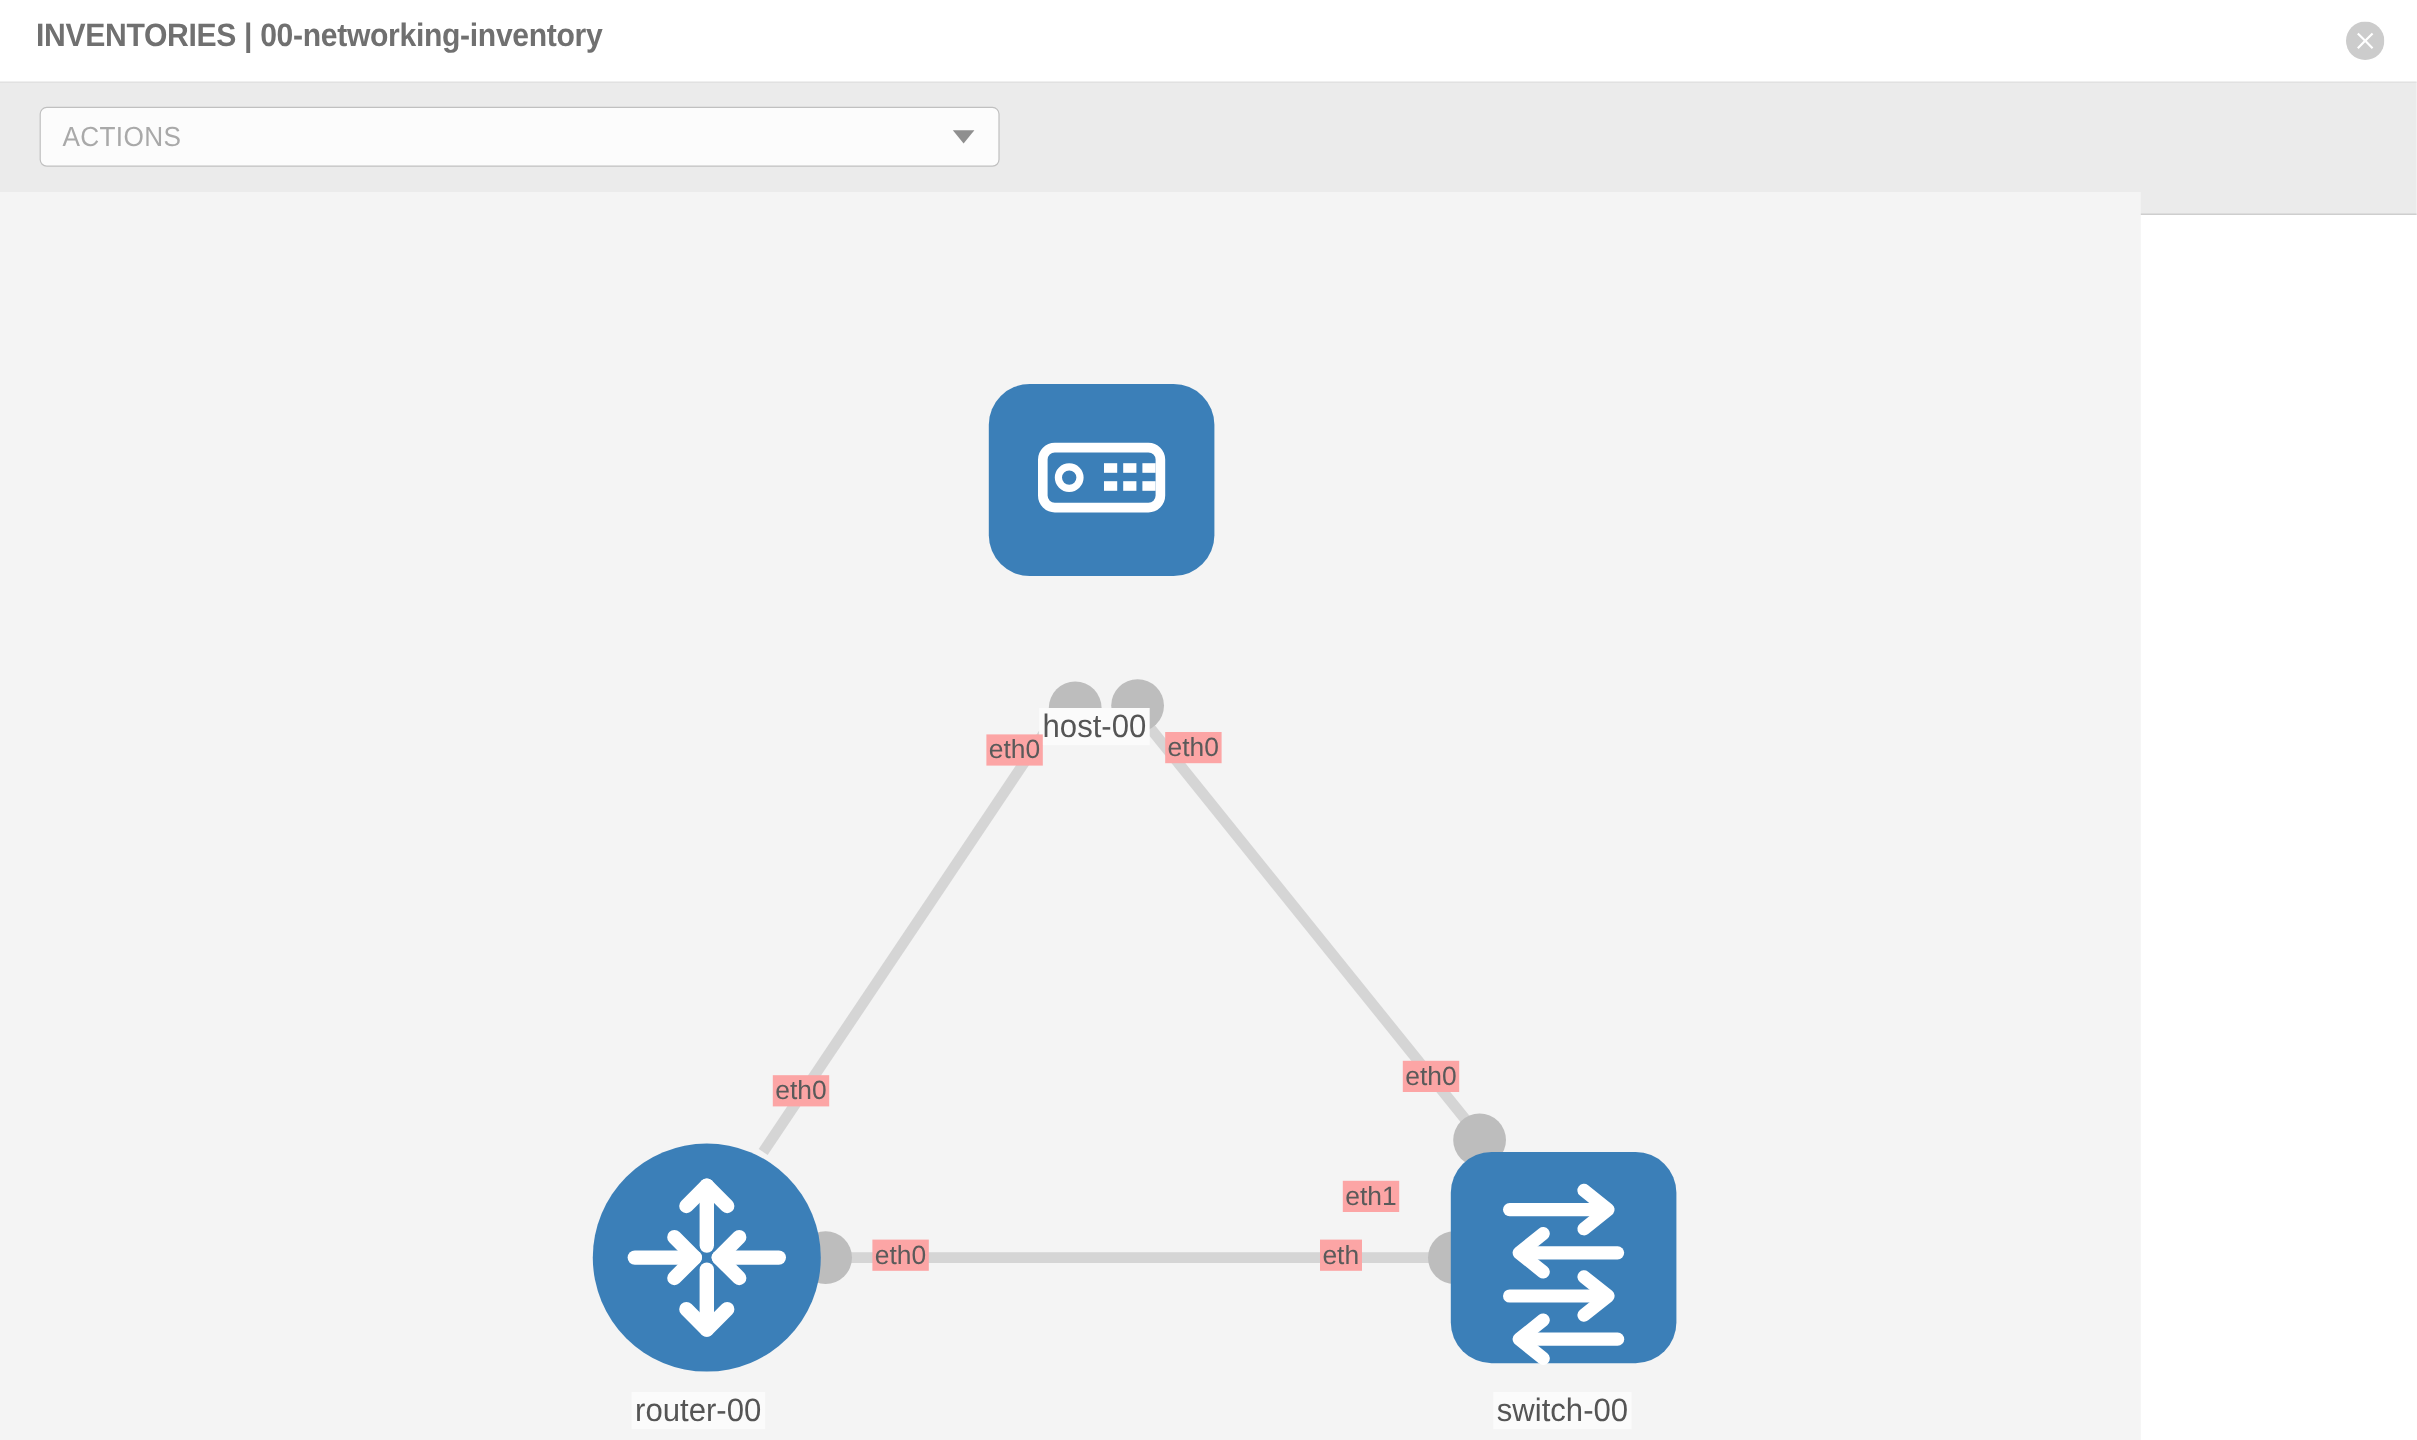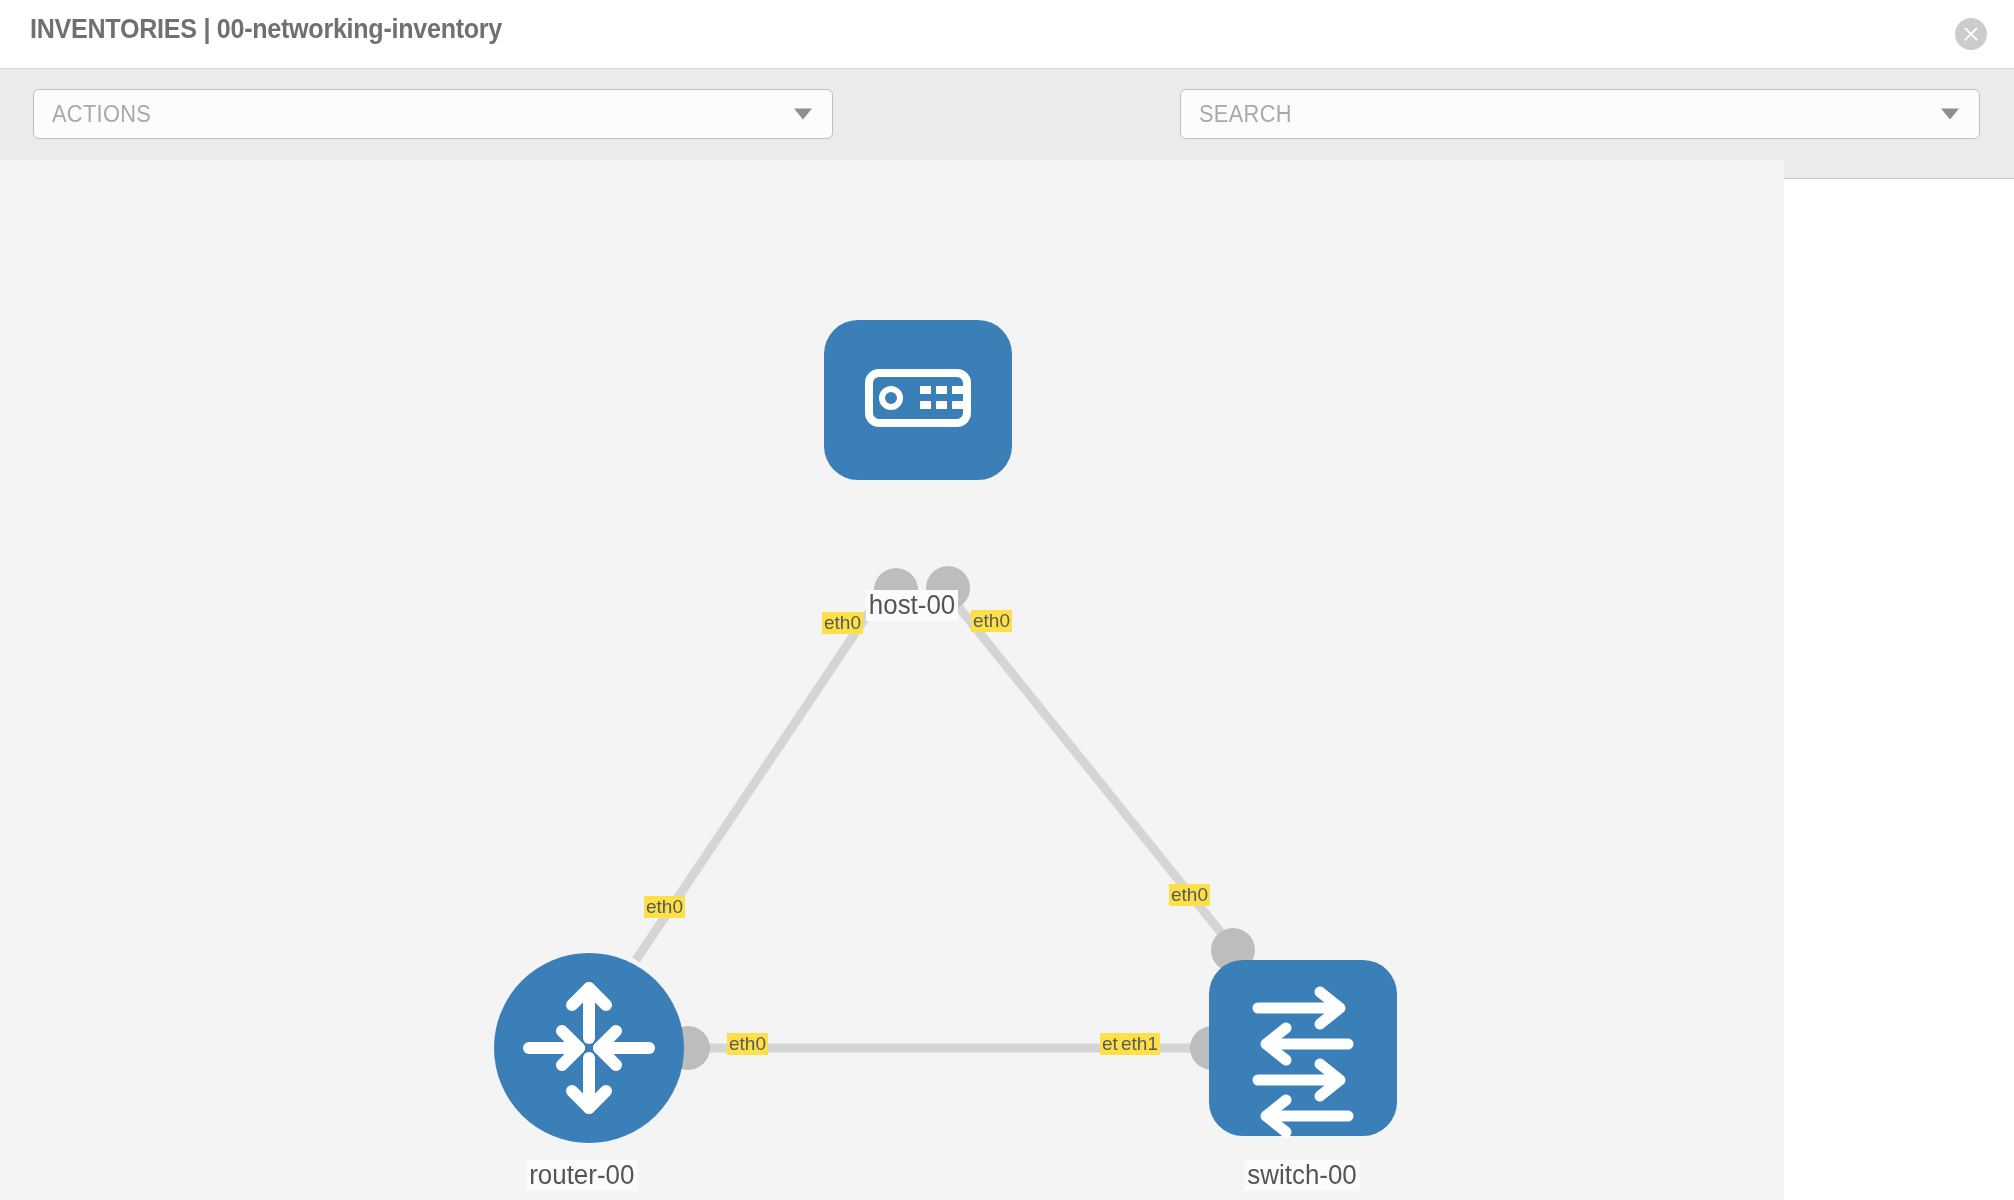--- a/index.html
+++ b/index.html
@@ -140,23 +140,23 @@
     color: #555555;
     background: #fbfbfb;
     padding: 0 3px;
     white-space: nowrap;
     transform: scaleX(0.96);
     transform-origin: center;
   }
 
   .iface-label {
     position: absolute;
-    font-size: 19px;
+    font-size: 22px;
     color: #5a5a5a;
-    background: #fde047;
+    background: #fca5a5;
     padding: 0 2px;
     white-space: nowrap;
   }
 </style>
 </head>
 <body>
 
 <div id="app">
 
   <div class="header">
@@ -188,24 +188,20 @@
 
     <div class="tool-icon key-icon-wrap">
       <svg width="40" height="40" viewBox="0 0 40 40">
         <g fill="#787d87">
           <path d="M14.5 7.5 a8.0 8.0 0 1 0 4.2 14.8 l3.0 3.0 2.6 -2.6 2.9 2.9 2.6 -2.6 -2.9 -2.9 2.0 -2.0 2.9 2.9 2.6 -2.6 -8.2 -8.2 A8.0 8.0 0 0 0 14.5 7.5 Z"></path>
           <circle cx="14.3" cy="15.4" r="3.5" fill="#ebebeb"></circle>
         </g>
       </svg>
     </div>
 
-    <div class="select-box search-select">
-      <span class="select-label">SEARCH</span>
-      <span class="caret"></span>
-    </div>
   </div>
 
   <div class="canvas">
 
     <svg class="topology-svg" viewBox="0 0 2014 1040">
 
       <g>
         <line x1="884" y1="430" x2="636" y2="800" stroke="#d5d5d5" stroke-width="9"></line>
         <line x1="945" y1="430" x2="1235" y2="790" stroke="#d5d5d5" stroke-width="9"></line>
         <line x1="672" y1="888" x2="1210" y2="888" stroke="#d5d5d5" stroke-width="9"></line>
@@ -281,16 +277,16 @@
     <div class="iface-label" style="left:971px; top:450px;">eth0</div>
 
     <div class="iface-label" style="left:644px; top:736px;">eth0</div>
 
     <div class="iface-label" style="left:1169px; top:724px;">eth0</div>
 
     <div class="iface-label" style="left:727px; top:873px;">eth0</div>
 
     <div class="iface-label" style="left:1100px; top:873px;">eth</div>
 
-    <div class="iface-label" style="left:1119px; top:873px;">eth1</div>
+    <div class="iface-label" style="left:1119px; top:824px;">eth1</div>
 
   </div>
 </div>
 
 </body></html>

